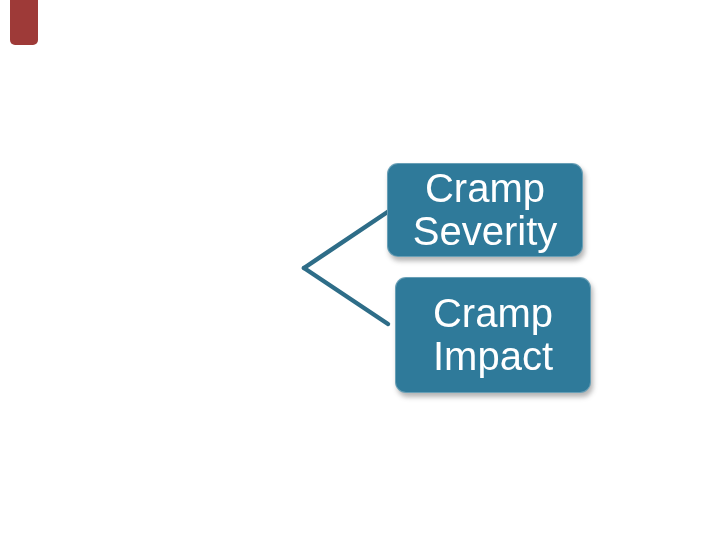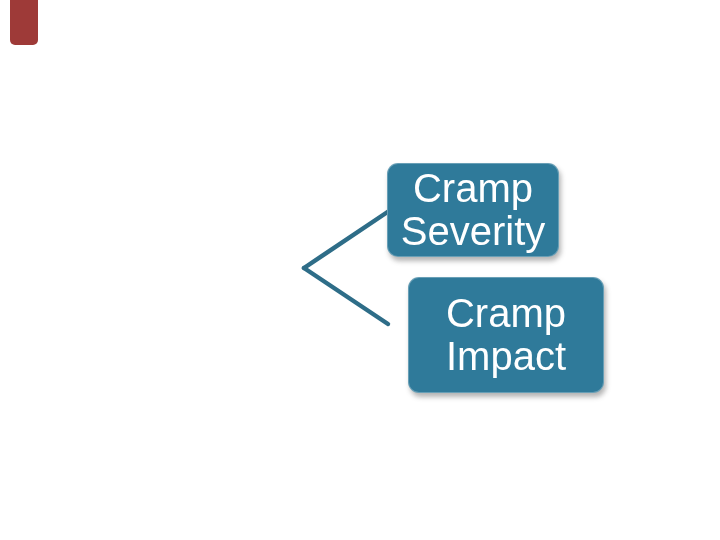--- a/index.html
+++ b/index.html
@@ -54,26 +54,26 @@
   }
   .node-domains {
     left: 104px;
     top: 220px;
     width: 200px;
     height: 96px;
   }
   .node-severity {
     left: 387px;
     top: 163px;
-    width: 172px;
+    width: 196px;
     height: 94px;
     text-align: center;
   }
   .node-impact {
-    left: 408px;
+    left: 395px;
     top: 277px;
     width: 196px;
     height: 116px;
   }
 </style>
 </head>
 <body>
 
 <div class="canvas">
 

